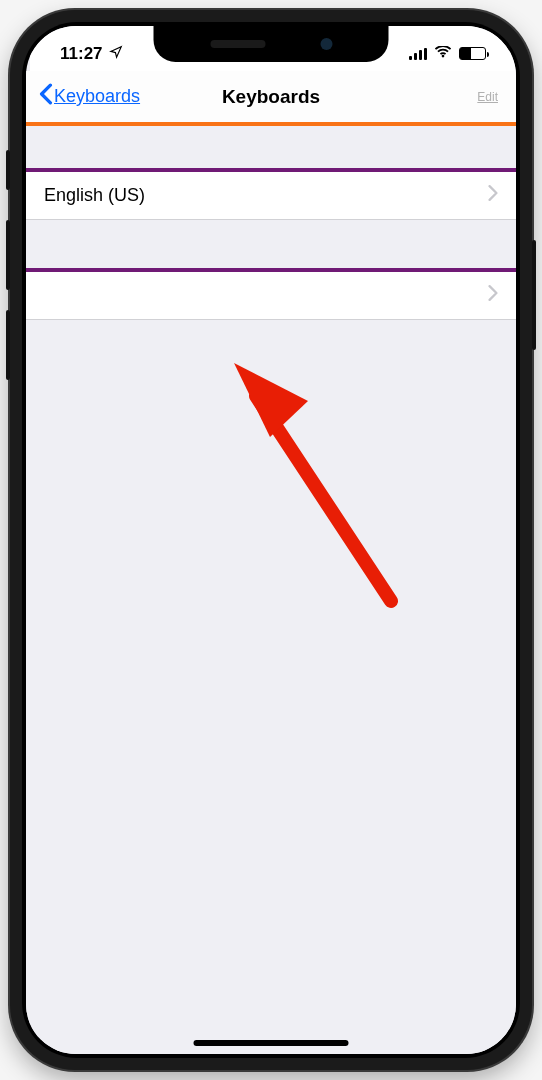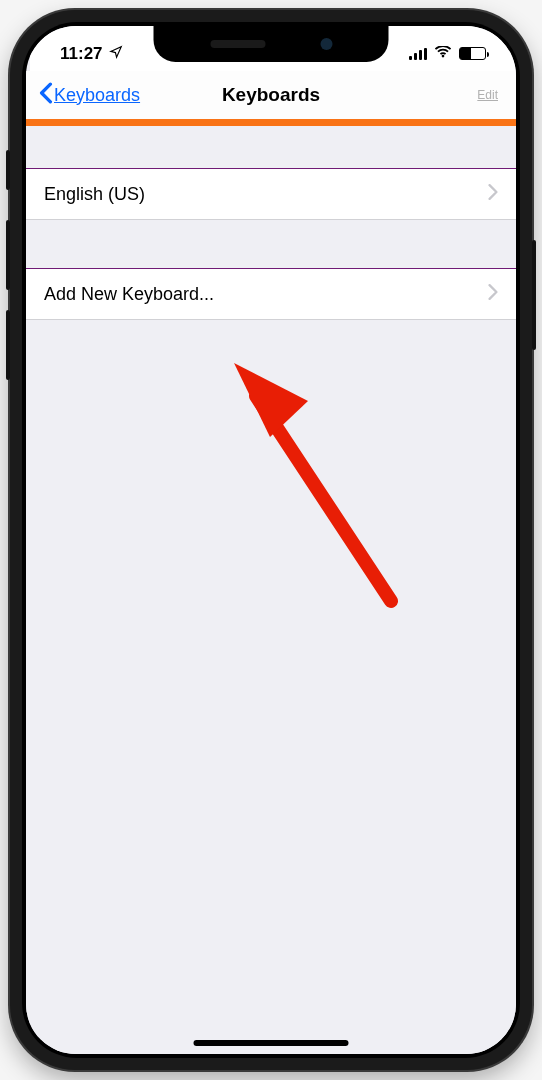--- a/index.html
+++ b/index.html
@@ -91,21 +91,21 @@
       width: 2.5px; height: 5px; background: #000; border-radius: 0 2px 2px 0;
     }
     .statusbar .battery .fill { width: 45%; height: 100%; background: #000; border-radius: 1px 0 0 1px; }
 
     
     .navbar {
       position: absolute;
       top: 45px; left: 0; right: 0;
       height: 55px;
       background: #fdfdfd;
-      border-bottom: 7px solid #f97316;
+      border-bottom: 4px solid #f97316;
       display: flex; align-items: center;
       z-index: 4;
     }
     .navbar .back {
       display: flex; align-items: center;
       color: #0a66ff; font-size: 18px;
       padding-left: 12px;
     }
     .navbar .back-label {
       text-decoration: underline;
@@ -126,21 +126,21 @@
       position: absolute;
       top: 100px; left: 0; right: 0; bottom: 0;
       background: #efeff4;
       overflow-y: auto;
     }
     .group { margin-top: 48px; }
     .group.first { margin-top: 42px; }
 
     .row {
       background: #fff;
-      border-top: 1px solid #701a75;
+      border-top: 4px solid #701a75;
       border-bottom: 1px solid #d1d1d5;
       height: 52px;
       display: flex; align-items: center;
       padding: 0 18px;
       font-size: 18px; color: #000;
     }
     .row .chevron { margin-left: auto; }
 
     
     .home-indicator {
@@ -221,21 +221,20 @@
             <span class="chevron">
               <svg width="10" height="16" viewBox="0 0 8 14" fill="none" stroke="#c7c7cc" stroke-width="2" stroke-linecap="round" stroke-linejoin="round">
                 <polyline points="1,1 7,7 1,13"></polyline>
               </svg>
             </span>
           </div>
         </div>
 
         <div class="group">
           <div class="row">
-            <span>Add New Keyboard...</span>
             <span class="chevron">
               <svg width="10" height="16" viewBox="0 0 8 14" fill="none" stroke="#c7c7cc" stroke-width="2" stroke-linecap="round" stroke-linejoin="round">
                 <polyline points="1,1 7,7 1,13"></polyline>
               </svg>
             </span>
           </div>
         </div>
 
       </div>
 

